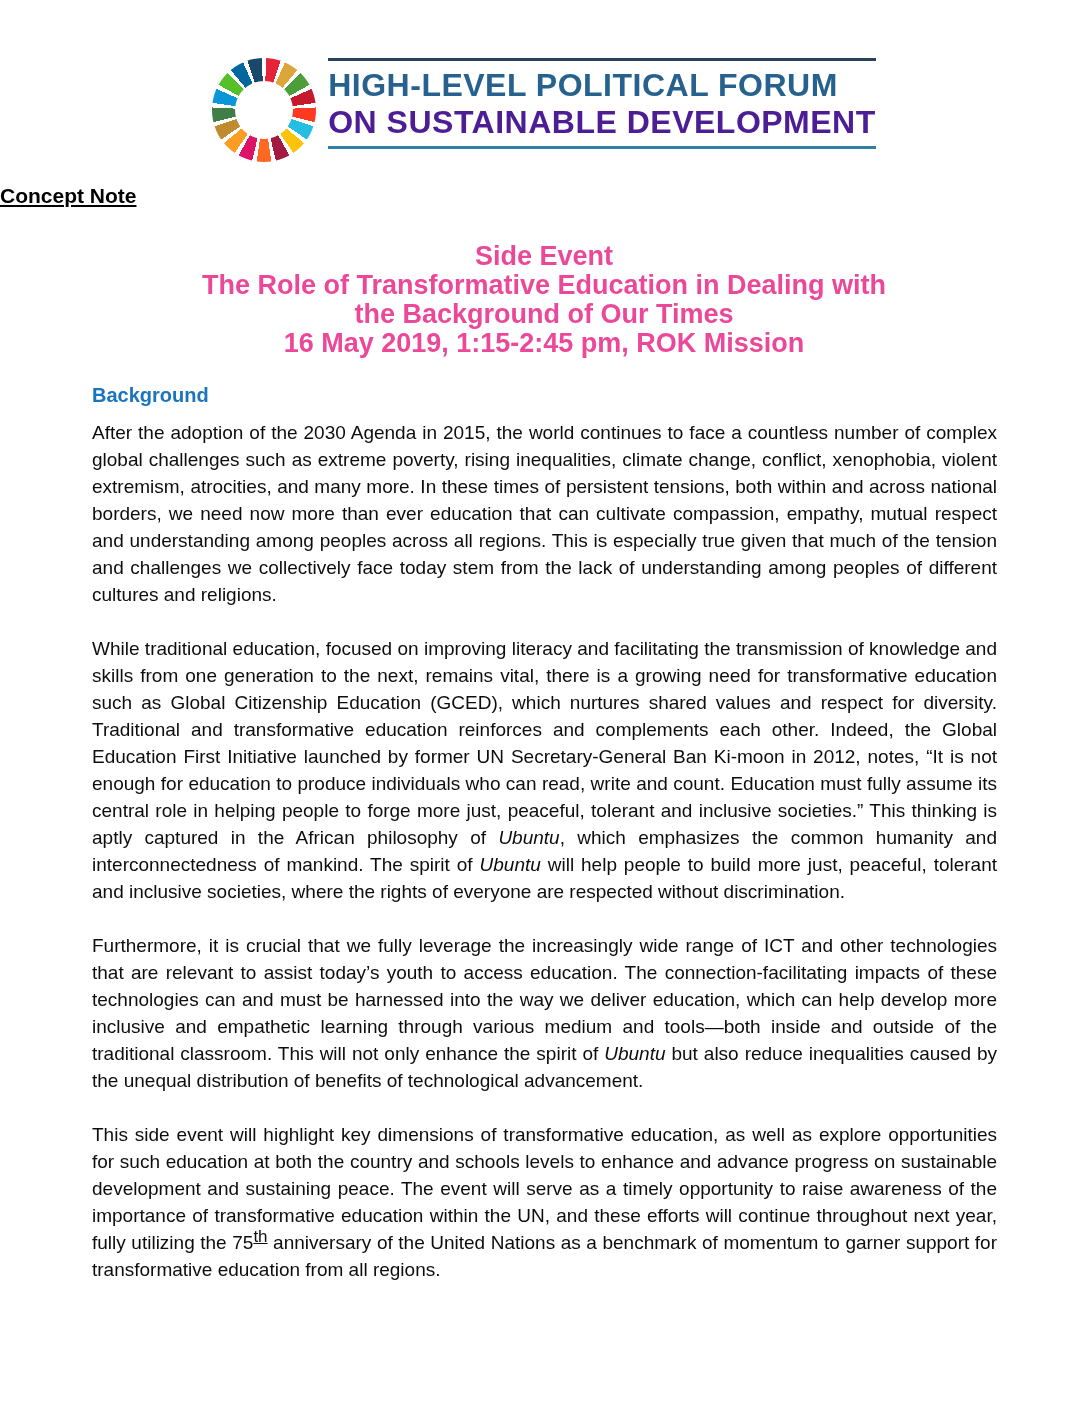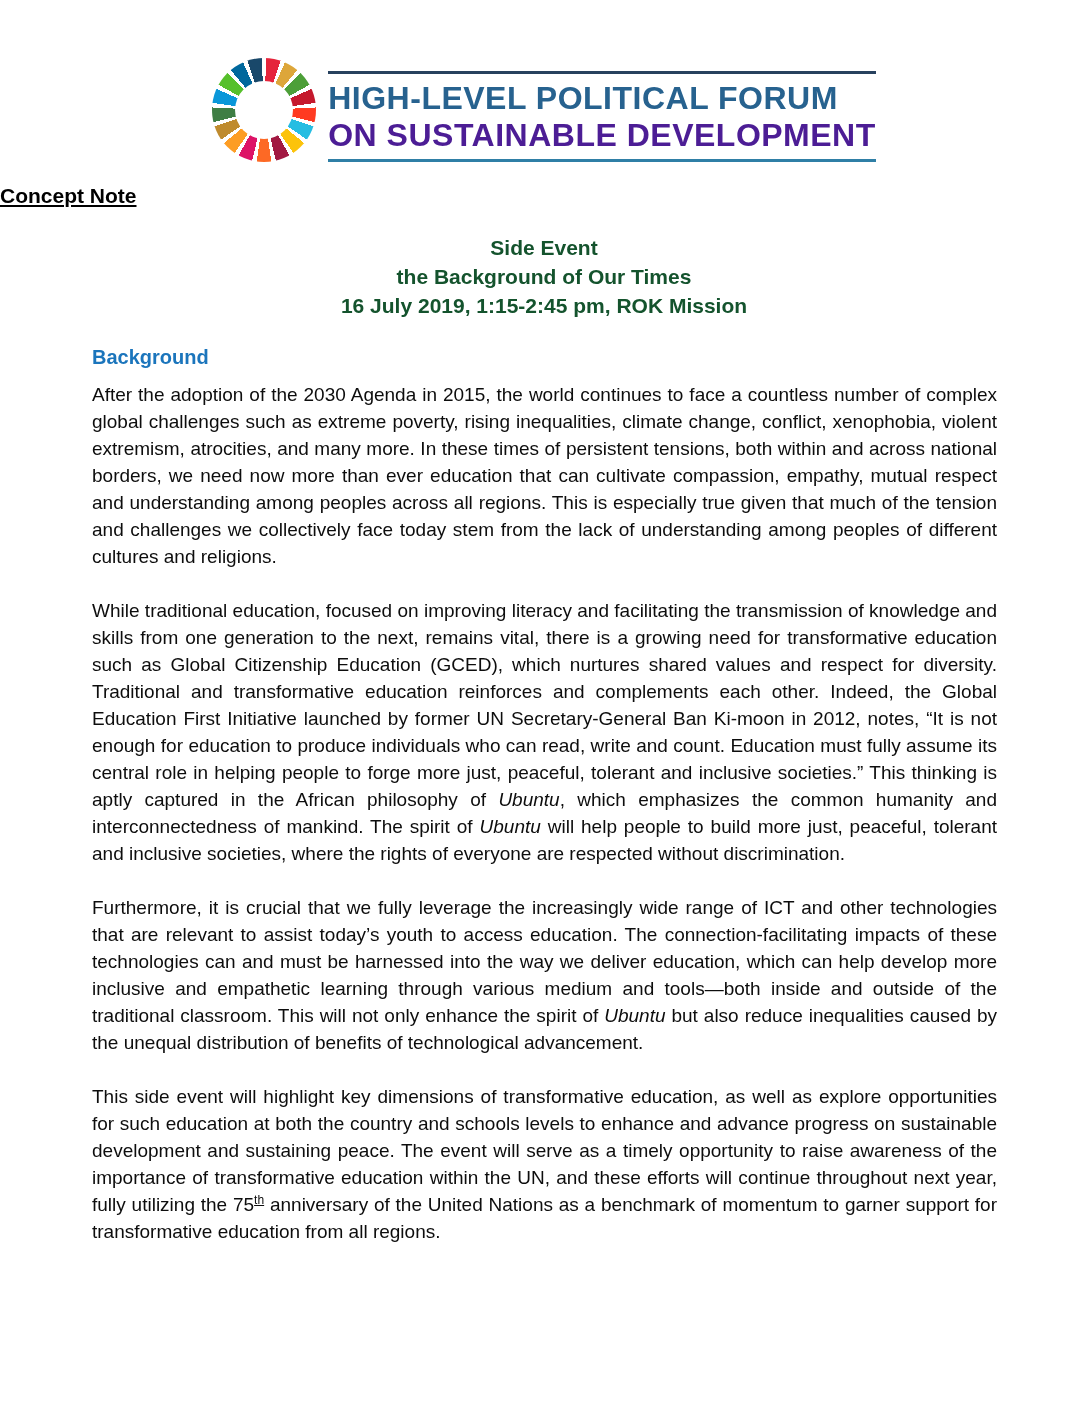--- a/index.html
+++ b/index.html
@@ -12,21 +12,21 @@
     font-family: "Liberation Sans", sans-serif;
     color: #0d0d0d;
     overflow: hidden;
     box-sizing: border-box;
   }
 
   
   .logo-block {
     display: flex;
     justify-content: center;
-    align-items: flex-end;
+    align-items: flex-start;
     padding-top: 58px;
     gap: 12px;
   }
   .wheel-wrap {
     position: relative;
     width: 104px;
     height: 104px;
     flex: 0 0 auto;
   }
   .wheel {
@@ -75,47 +75,47 @@
 
   
   .doc-title {
     margin: 22px 0 0 0;
     font-size: 21px;
     font-weight: bold;
     text-decoration: underline;
     color: #000000;
   }
   .subtitle-block {
-    margin-top: 25px;
+    margin-top: 34px;
     text-align: center;
-    font-size: 21px;
+    font-size: 27px;
     font-weight: bold;
     line-height: 29px;
-    color: #14532d;
+    color: #ec4899;
   }
 
   
   .content {
     margin: 26px 91px 0 92px;
   }
   .section-heading {
     font-size: 20px;
     font-weight: bold;
     color: #1b75bc;
     margin: 0 0 12px 0;
   }
   .content p {
     margin: 0 0 27px 0;
     font-size: 19px;
     line-height: 27px;
     text-align: justify;
   }
   .content p:last-child { margin-bottom: 0; }
   .content sup {
-    font-size: 12px;
+    font-size: 17px;
     line-height: 0;
     vertical-align: super;
     text-decoration: underline;
   }
   .content em { }
 </style>
 </head>
 <body>
 
 <div class="page">
@@ -130,22 +130,23 @@
       <div class="logo-line1">HIGH-LEVEL POLITICAL FORUM</div>
       <div class="logo-line2">ON SUSTAINABLE DEVELOPMENT</div>
       <div class="logo-rule-bottom"></div>
     </div>
   </div>
 
   <h1 class="doc-title">Concept Note</h1>
 
   <div class="subtitle-block">
     <div>Side Event</div>
+    <div>The Role of Transformative Education in Dealing with</div>
     <div>the Background of Our Times</div>
-    <div>16 July 2019, 1:15-2:45 pm, ROK Mission</div>
+    <div>16 May 2019, 1:15-2:45 pm, ROK Mission</div>
   </div>
 
   <div class="content">
     <h2 class="section-heading">Background</h2>
     <div>
         <p>After the adoption of the 2030 Agenda in 2015, the world continues to face a countless number of complex global challenges such as extreme poverty, rising inequalities, climate change, conflict, xenophobia, violent extremism, atrocities, and many more. In these times of persistent tensions, both within and across national borders, we need now more than ever education that can cultivate compassion, empathy, mutual respect and understanding among peoples across all regions. This is especially true given that much of the tension and challenges we collectively face today stem from the lack of understanding among peoples of different cultures and religions.</p>
         <p>While traditional education, focused on improving literacy and facilitating the transmission of knowledge and skills from one generation to the next, remains vital, there is a growing need for transformative education such as Global Citizenship Education (GCED), which nurtures shared values and respect for diversity. Traditional and transformative education reinforces and complements each other. Indeed, the Global Education First Initiative launched by former UN Secretary-General Ban Ki-moon in 2012, notes, “It is not enough for education to produce individuals who can read, write and count. Education must fully assume its central role in helping people to forge more just, peaceful, tolerant and inclusive societies.” This thinking is aptly captured in the African philosophy of <em>Ubuntu</em>, which emphasizes the common humanity and interconnectedness of mankind. The spirit of <em>Ubuntu</em> will help people to build more just, peaceful, tolerant and inclusive societies, where the rights of everyone are respected without discrimination.</p>
         <p>Furthermore, it is crucial that we fully leverage the increasingly wide range of ICT and other technologies that are relevant to assist today’s youth to access education. The connection-facilitating impacts of these technologies can and must be harnessed into the way we deliver education, which can help develop more inclusive and empathetic learning through various medium and tools—both inside and outside of the traditional classroom. This will not only enhance the spirit of <em>Ubuntu</em> but also reduce inequalities caused by the unequal distribution of benefits of technological advancement.</p>
         <p>This side event will highlight key dimensions of transformative education, as well as explore opportunities for such education at both the country and schools levels to enhance and advance progress on sustainable development and sustaining peace. The event will serve as a timely opportunity to raise awareness of the importance of transformative education within the UN, and these efforts will continue throughout next year, fully utilizing the 75<sup>th</sup> anniversary of the United Nations as a benchmark of momentum to garner support for transformative education from all regions.</p>
       </div>

